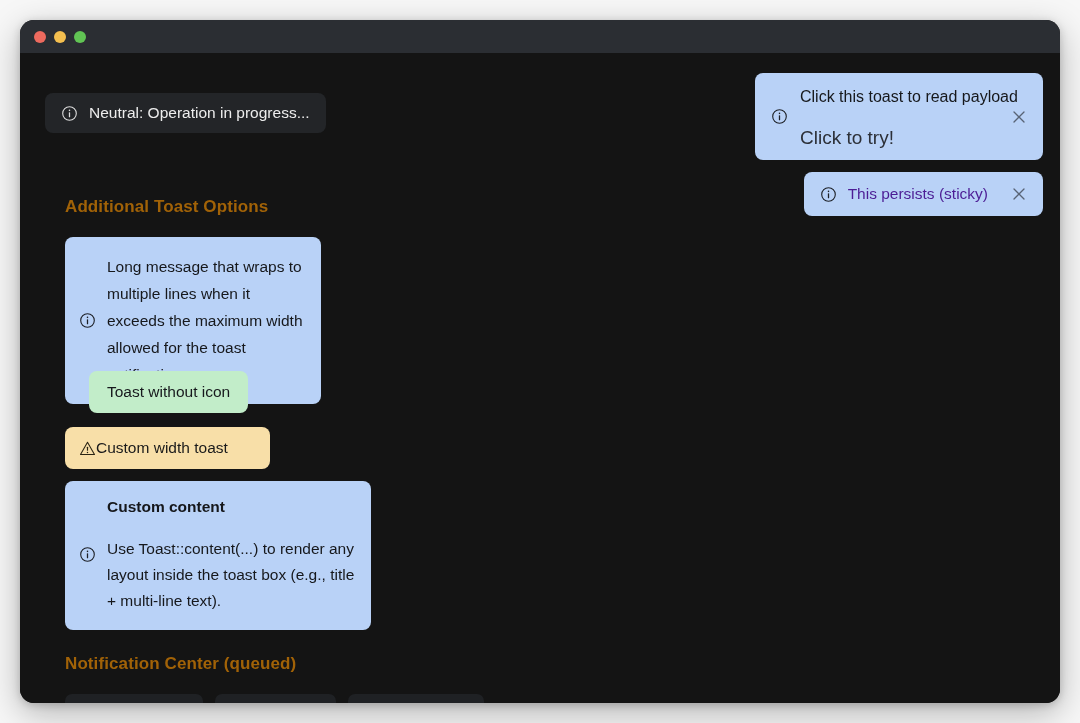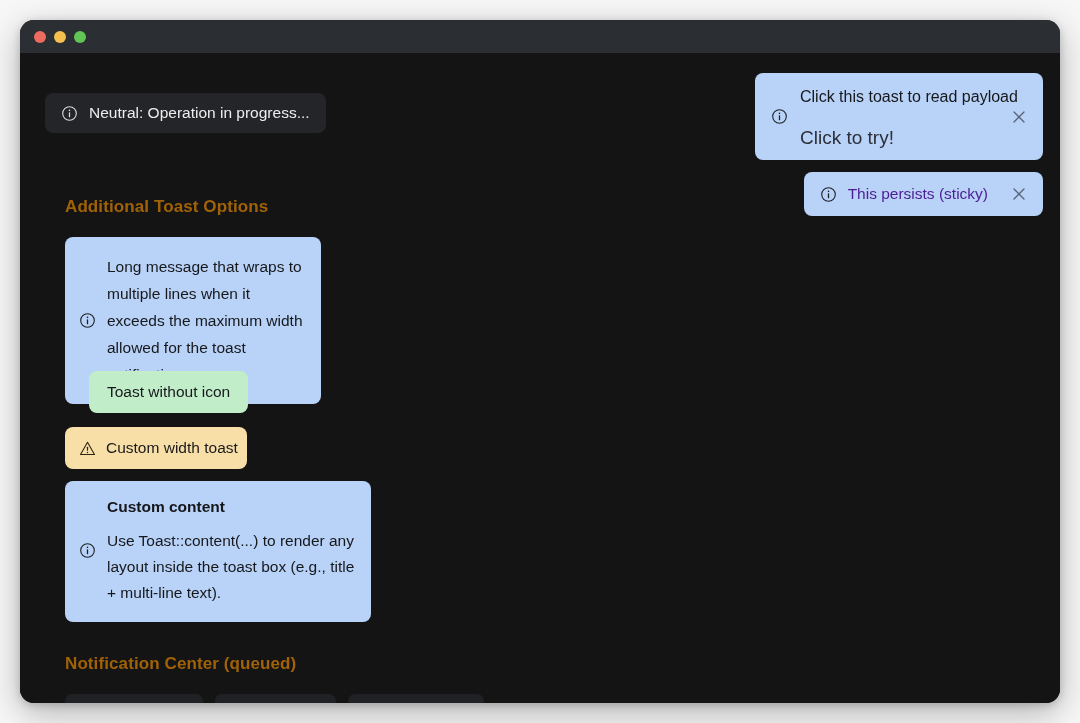--- a/index.html
+++ b/index.html
@@ -192,42 +192,41 @@
     left: 45px;
     top: 318px;
     padding: 12px 18px;
   }
   #toast-noicon .tmsg { font-size: 15.5px; color: #16181c; }
 
   #toast-customwidth {
     position: absolute;
     left: 45px;
     top: 374px;
-    width: 182px;
+    width: 205px;
     padding: 12px 14px;
-    gap: 10px;
     justify-content: space-between;
   }
   #toast-customwidth .tmsg { font-size: 15.5px; color: #1a1a1a; white-space: nowrap; }
 
   #toast-custom-content {
     position: absolute;
     left: 45px;
     top: 428px;
     width: 306px;
     padding: 14px 14px 16px 14px;
     gap: 11px;
     align-items: center;
   }
   #toast-custom-content .cc-title {
     font-size: 15.5px;
     font-weight: bold;
     color: #15171b;
     line-height: 24px;
-    margin-bottom: 9px;
+    margin-bottom: 17px;
   }
   #toast-custom-content .cc-text {
     font-size: 15.5px;
     line-height: 26px;
     color: #16181c;
   }
 
   
   .btn-row {
     position: absolute;

